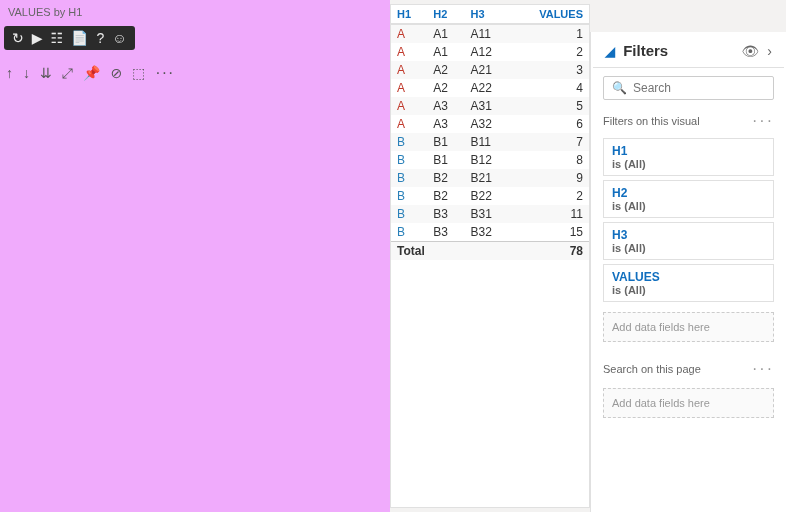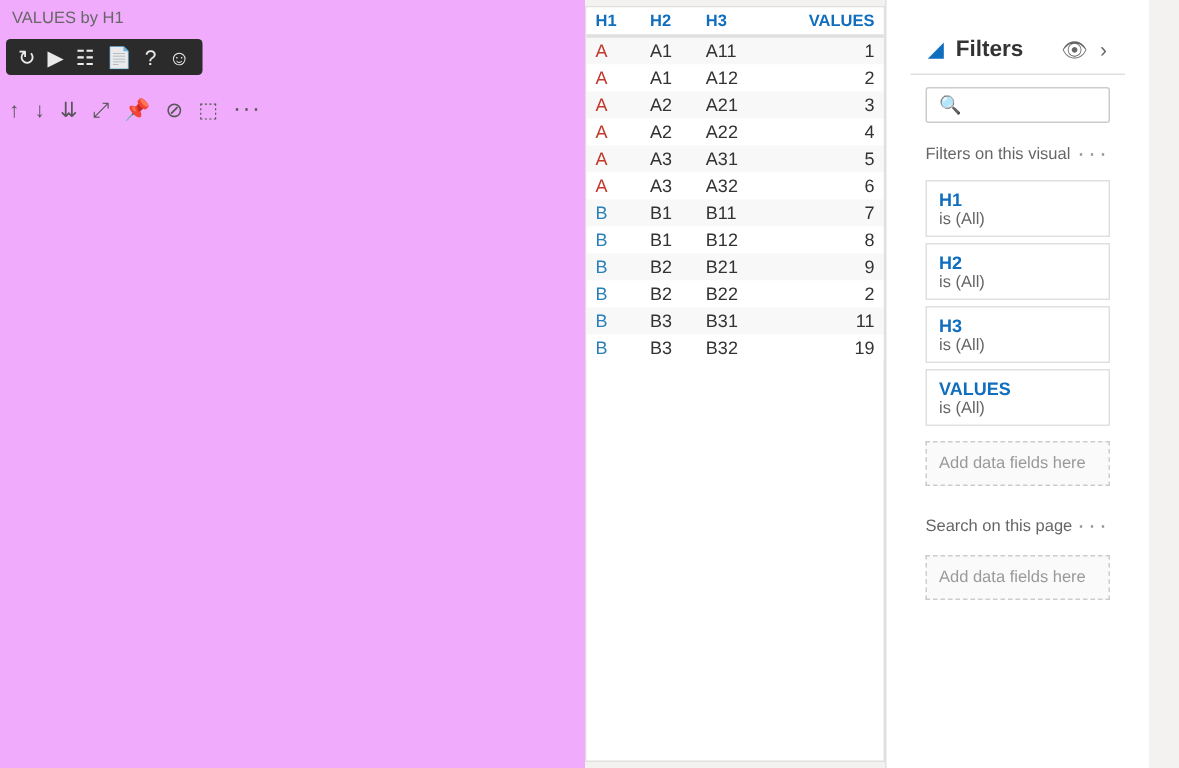--- a/index.html
+++ b/index.html
@@ -159,26 +159,27 @@
       background: white;
       border-top: 1px solid #ccc;
     }
 
     .data-table .val-col {
       color: #333;
     }
 
     
     .filters-panel {
-      width: 176px;
+      width: 196px;
       background: white;
       border-left: 1px solid #e0e0e0;
       display: flex;
       flex-direction: column;
-      padding: 16px;
+      padding: 2px;
+      margin-top: 32px;
     }
 
     .filters-header {
       display: flex;
       align-items: center;
       padding: 8px 12px;
       border-bottom: 1px solid #e0e0e0;
     }
 
     .filters-header-title {
@@ -248,20 +249,21 @@
 
     .filter-card-title {
       font-size: 12px;
       color: #106ebe;
       font-weight: 600;
     }
 
     .filter-card-value {
       font-size: 11px;
       color: #666;
+      font-weight: bold;
     }
 
     .add-data-btn {
       margin: 6px 10px;
       border: 1px dashed #ccc;
       padding: 8px;
       text-align: left;
       color: #999;
       font-size: 11px;
       cursor: pointer;
@@ -374,41 +376,46 @@
         <tr>
           <td class="left-col h1-b">B</td>
           <td class="left-col">B3</td>
           <td class="left-col">B31</td>
           <td class="val-col">11</td>
         </tr>
         <tr>
           <td class="left-col h1-b">B</td>
           <td class="left-col">B3</td>
           <td class="left-col">B32</td>
-          <td class="val-col">19</td>
+          <td class="val-col">15</td>
+        </tr>
+        <tr class="total-row">
+          <td colspan="3" class="left-col">Total</td>
+          <td>78</td>
         </tr>
       </tbody>
   </table>
 </div>
 
 <div class="filters-panel">
   <div class="filters-header">
     <span class="filters-header-title">
       
       <span style="color:#106ebe; margin-right:4px; font-size:13px;">◢</span>
       Filters
     </span>
     <div class="filters-header-icons">
       <span class="filter-icon-btn">👁</span>
       <span class="filter-icon-btn">›</span>
     </div>
   </div>
 
   <div class="search-box">
     <span class="search-icon">🔍</span>
+    <input class="search-input" type="text" placeholder="Search" style="">
   </div>
 
   <div class="filters-section-label">
     <span>Filters on this visual</span>
     <span class="dots">···</span>
   </div>
 
   <div id="filter-cards-visual">
       <div class="filter-card">
         <div class="filter-card-title">H1</div>

